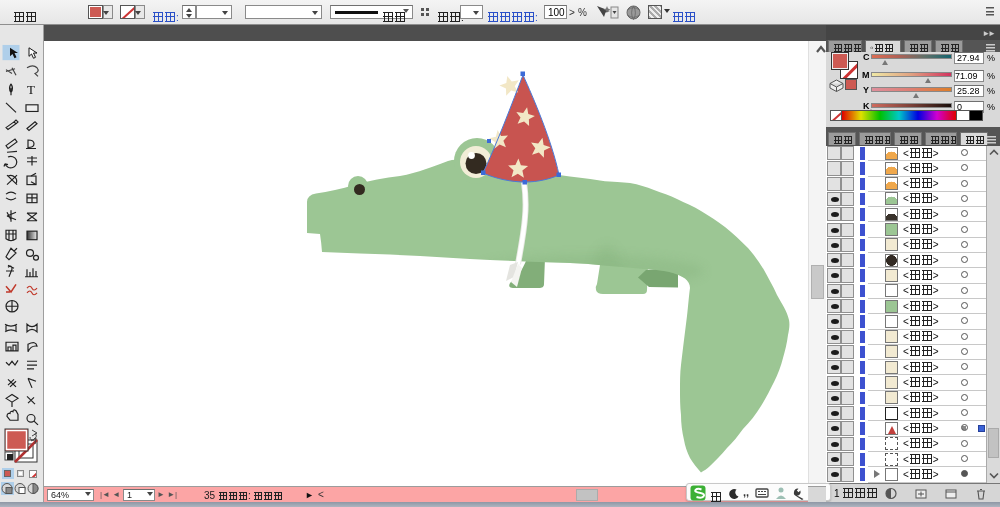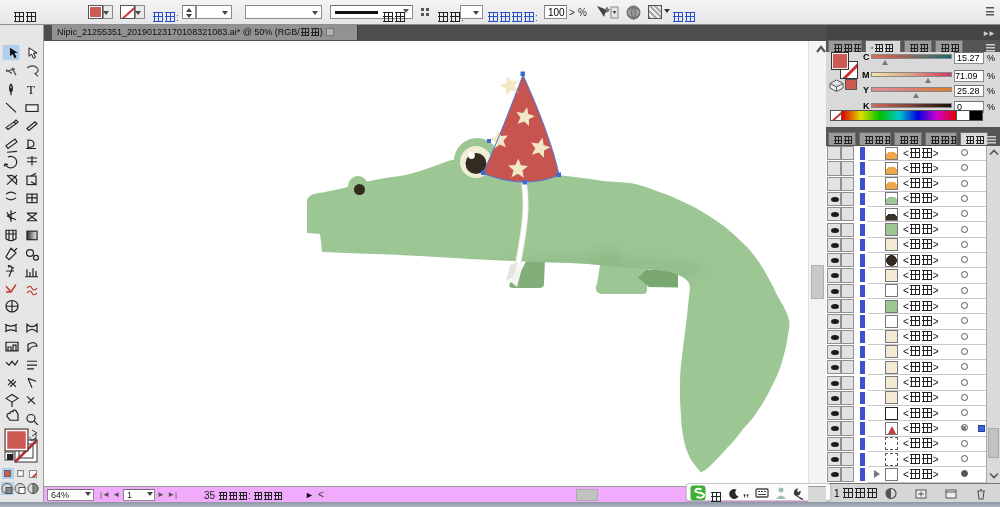--- a/index.html
+++ b/index.html
@@ -33,21 +33,21 @@
 #ctrl{left:0;top:0;width:1000px;height:25px;background:linear-gradient(#F4F4F4,#E6E6E6);border-bottom:1px solid #8E8E8E}
 
 #tabs{left:0;top:25px;width:1000px;height:16px;background:#4E4E4E}
 .dtab{position:absolute;top:0;height:15px;border-right:1px solid #3a3a3a;color:#111;font-size:9px;line-height:15px;padding:0 5px;white-space:nowrap;overflow:hidden}
 .tx{display:inline-block;width:8px;height:8px;margin-left:3px;vertical-align:-1px;position:relative;background:#b5b5b5;border:1px solid #777}
 
 #tools{left:0;top:25px;width:44px;height:477px;background:#E6E6E6;border-right:1px solid #9E9E9E}
 
 #canvas{left:44px;top:41px;width:764px;height:445px;background:#fff;overflow:hidden}
 #vscroll{left:808px;top:41px;width:18px;height:445px;background:#F4F4F4;border-left:1px solid #E0E0E0}
-#status{left:44px;top:486px;width:764px;height:16px;background:#f0abfc;border-top:1px solid #9C9C9C;font-size:9px;color:#222}
+#status{left:44px;top:486px;width:764px;height:16px;background:#fca5a5;border-top:1px solid #9C9C9C;font-size:9px;color:#222}
 #strip{left:0;top:502px;width:1000px;height:5px;background:linear-gradient(#8E97A5,#AEB5C0)}
 
 #dock{left:826px;top:25px;width:174px;height:477px;background:#555}
 .ptab{position:absolute;height:13px;font-size:10px;line-height:13px;color:#1a1a1a;background:#9B9B9B;border:1px solid #6e6e6e;border-bottom:none;padding:0 4px;white-space:nowrap;overflow:hidden}
 .ptab.on{background:#D9D9D9}
 
 #layers{position:absolute;left:0;top:121px;width:174px;height:337px;background:#fff;overflow:hidden}
 .lrow{position:absolute;left:0;width:174px;height:15.3px}
 .lrow .sep{position:absolute;left:42px;right:14px;bottom:0;height:1px;background:#C8C8C8}
 .ebox{position:absolute;left:1px;top:0;width:14px;height:14.3px;background:#E2E2E2;border:1px solid #909090}
@@ -118,21 +118,20 @@
   <span class="abs" style="left:648px;top:5px;width:14px;height:14px;border:1px solid #555;background:
    repeating-linear-gradient(45deg,#aaa 0 2px,#eee 2px 4px)"></span>
   <span class="abs" style="left:664px;top:9px;border:3px solid transparent;border-top:4px solid #333;border-bottom:none"></span>
   <span class="abs" style="left:672px;top:7px;border-bottom:1px solid #2A50C8;padding-bottom:1px"><i class="c b"></i><i class="c b"></i></span>
   <span class="abs" style="left:984px;top:6px;width:12px;height:11px;background:
    linear-gradient(#555,#555) 2px 1px/8px 1.5px,linear-gradient(#555,#555) 2px 4.5px/8px 1.5px,
    linear-gradient(#555,#555) 2px 8px/8px 1.5px;background-repeat:no-repeat"></span>
 </div>
 
 <div id="tabs" class="abs">
-  <div class="dtab" style="left:52px;width:306px;background:#929292">Nipic_21255351_20190123170108321083.ai* @ 50% (RGB/<i class="c s"></i><i class="c s"></i>)<span class="tx"></span></div>
 </div>
 
 <div id="tools" class="abs">
 <svg width="43" height="477" viewBox="0 0 43 477">
   <g stroke="#333" fill="none" stroke-width="1.2" transform="scale(1,0.95)">
     <rect x="2.5" y="21" width="17" height="16" fill="#AFCFEA" stroke="none"></rect>
     <path d="M10 24 l0 9 2.5-2.5 2 4.5 2-1 -2-4.5 3.5 0 z" fill="#111" stroke="none"></path>
     <path d="M29 24 l0 9 2.5-2.5 2 4.5 2-1 -2-4.5 3.5 0 z" fill="#fff" stroke="#111" stroke-width="1"></path>
     <path d="M6 47 l6 4 m0-6 l4 8 m-10-4 l9-3" stroke="#444"></path>
     <path d="M27 45 q6-4 10 0 q3 4-2 6 l3 3" stroke="#444"></path>
@@ -339,21 +338,21 @@
         </span>
     <span class="abs" style="left:5px;top:0;width:18px;height:18px;background:#CD5A53;border:1px solid #333;box-shadow:0 0 0 1px #eee inset"></span>
     <svg class="abs" style="left:3px;top:27px" width="15" height="13">
           <path d="M7.5 1 L14 4.5 L14 9 L7.5 12.5 L1 9 L1 4.5 Z M1 4.5 L7.5 8 L14 4.5 M7.5 8 L7.5 12.5" fill="#eee" stroke="#555" stroke-width="1"></path>
         </svg>
     <span class="abs" style="left:19px;top:27px;width:12px;height:11px;background:#CD5A53;border:1px solid #555"></span>
 
     <span class="abs" style="left:37px;top:0;font-size:9px;font-weight:bold">C</span>
     <span class="abs" style="left:45px;top:2px;width:81px;height:5px;border:1px solid #888;background:linear-gradient(to right,#DC6E55,#B06055,#607068,#14656F)"></span>
     <span class="abs" style="left:56px;top:8px;width:0;height:0;border:3.5px solid transparent;border-bottom:5px solid #777;border-top:none"></span>
-    <span class="box abs" style="left:128px;top:0;width:30px;height:12px;font-size:9px;line-height:11px;padding-left:2px">15.27</span>
+    <span class="box abs" style="left:128px;top:0;width:30px;height:12px;font-size:9px;line-height:11px;padding-left:2px">27.94</span>
     <span class="abs" style="left:161px;top:1px;font-size:9px">%</span>
     <span class="abs" style="left:36px;top:18px;font-size:9px;font-weight:bold">M</span>
     <span class="abs" style="left:45px;top:20px;width:81px;height:5px;border:1px solid #888;background:linear-gradient(to right,#EFE8A5,#E0A080,#D2335F)"></span>
     <span class="abs" style="left:99px;top:26px;width:0;height:0;border:3.5px solid transparent;border-bottom:5px solid #777;border-top:none"></span>
     <span class="box abs" style="left:128px;top:18px;width:30px;height:12px;font-size:9px;line-height:11px;padding-left:0">71.09</span>
     <span class="abs" style="left:161px;top:19px;font-size:9px">%</span>
     <span class="abs" style="left:37px;top:33px;font-size:9px;font-weight:bold">Y</span>
     <span class="abs" style="left:45px;top:35px;width:81px;height:5px;border:1px solid #888;background:linear-gradient(to right,#DE8F9C,#DD7E72,#DD7E28)"></span>
     <span class="abs" style="left:87px;top:41px;width:0;height:0;border:3.5px solid transparent;border-bottom:5px solid #777;border-top:none"></span>
     <span class="box abs" style="left:128px;top:33px;width:30px;height:12px;font-size:9px;line-height:11px;padding-left:2px">25.28</span>

